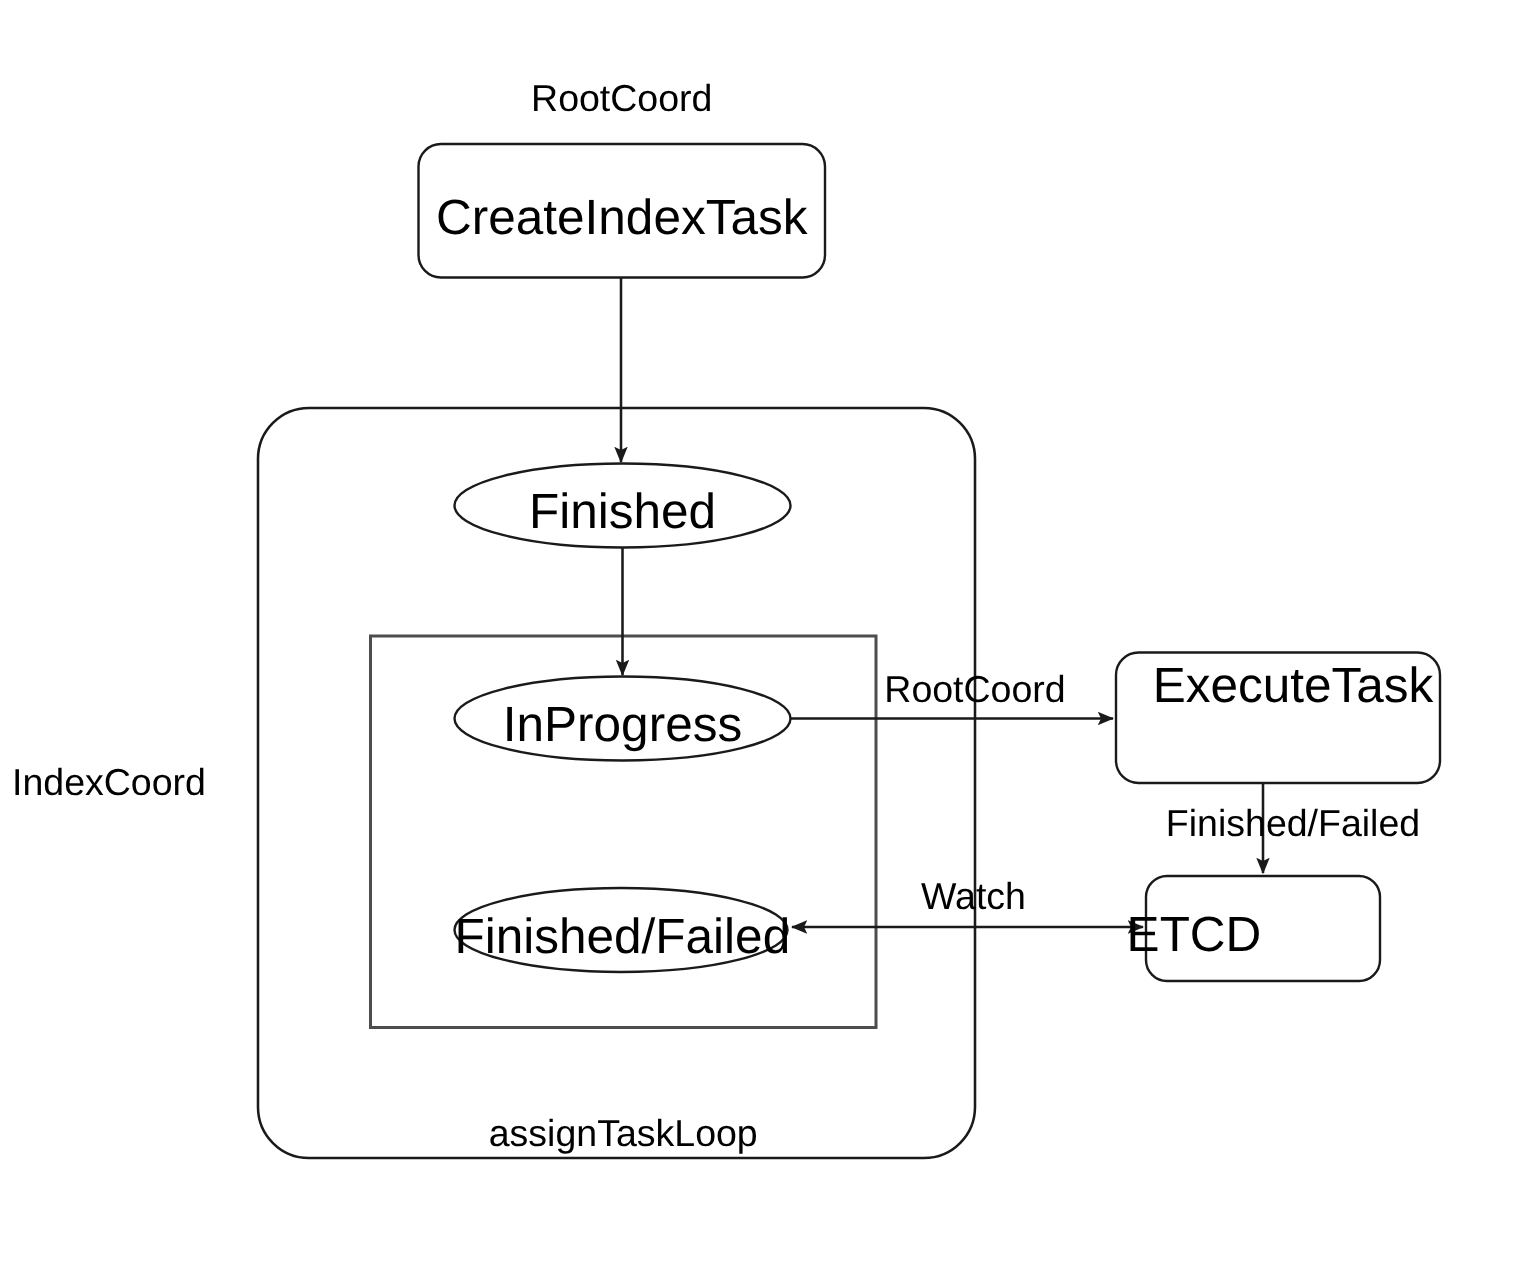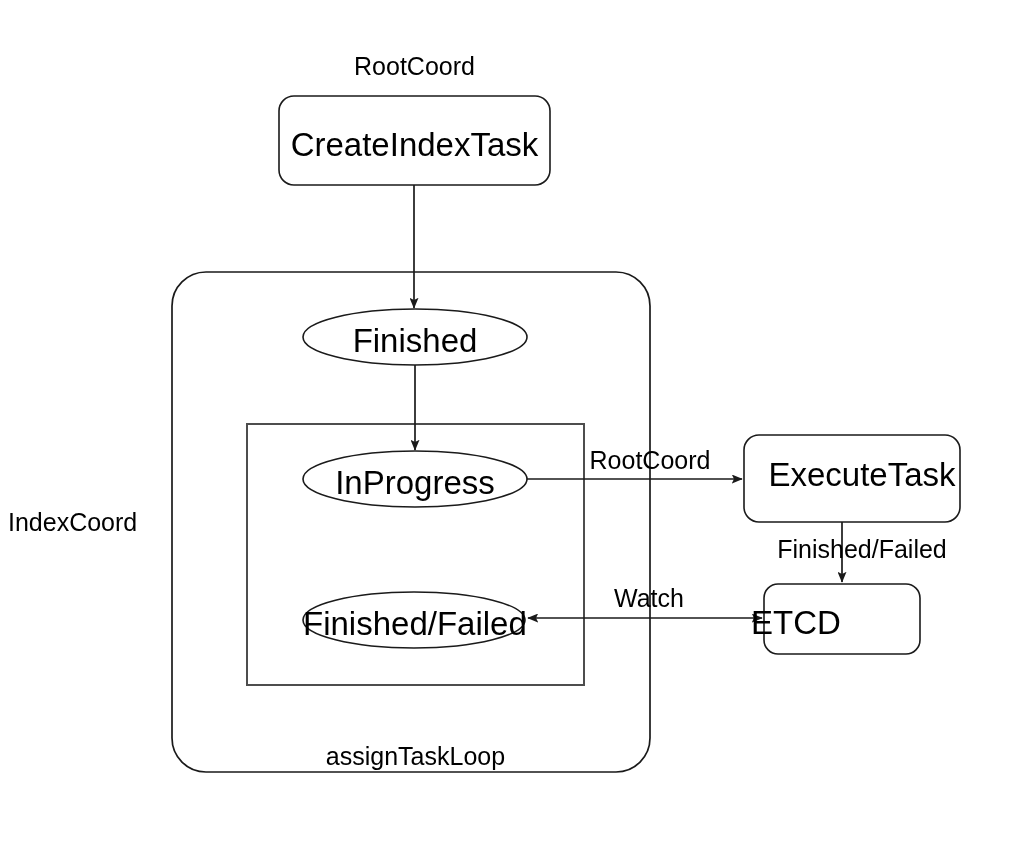--- a/index.html
+++ b/index.html
@@ -107,21 +107,21 @@
 
 
   <div class="node-text t-node" style="left:279px; top:128px; width:271px;">CreateIndexTask</div>
 
   <div class="node-text t-node" style="left:303px; top:324px; width:224px;">Finished</div>
 
   <div class="node-text t-node" style="left:303px; top:466px; width:224px;text-align:center;">InProgress</div>
 
   <div class="node-text t-node" style="left:303px; top:607px; width:222px;">Finished/Failed</div>
 
-  <div class="node-text t-node" style="left:744px; top:458px; width:236px;">ExecuteTask</div>
+  <div class="node-text t-node" style="left:744px; top:440px; width:236px;">ExecuteTask</div>
 
   <div class="node-text t-node" style="left:718px; top:606px; width:156px;">ETCD</div>
 
   <div class="node-text t-edge" style="left:560px; top:448px; width:180px;">RootCoord</div>
 
   <div class="node-text t-edge" style="left:742px; top:537px; width:240px;">Finished/Failed</div>
 
   <div class="node-text t-edge" style="left:570px; top:586px; width:158px;text-align:center;">Watch</div>
 
 </div>

